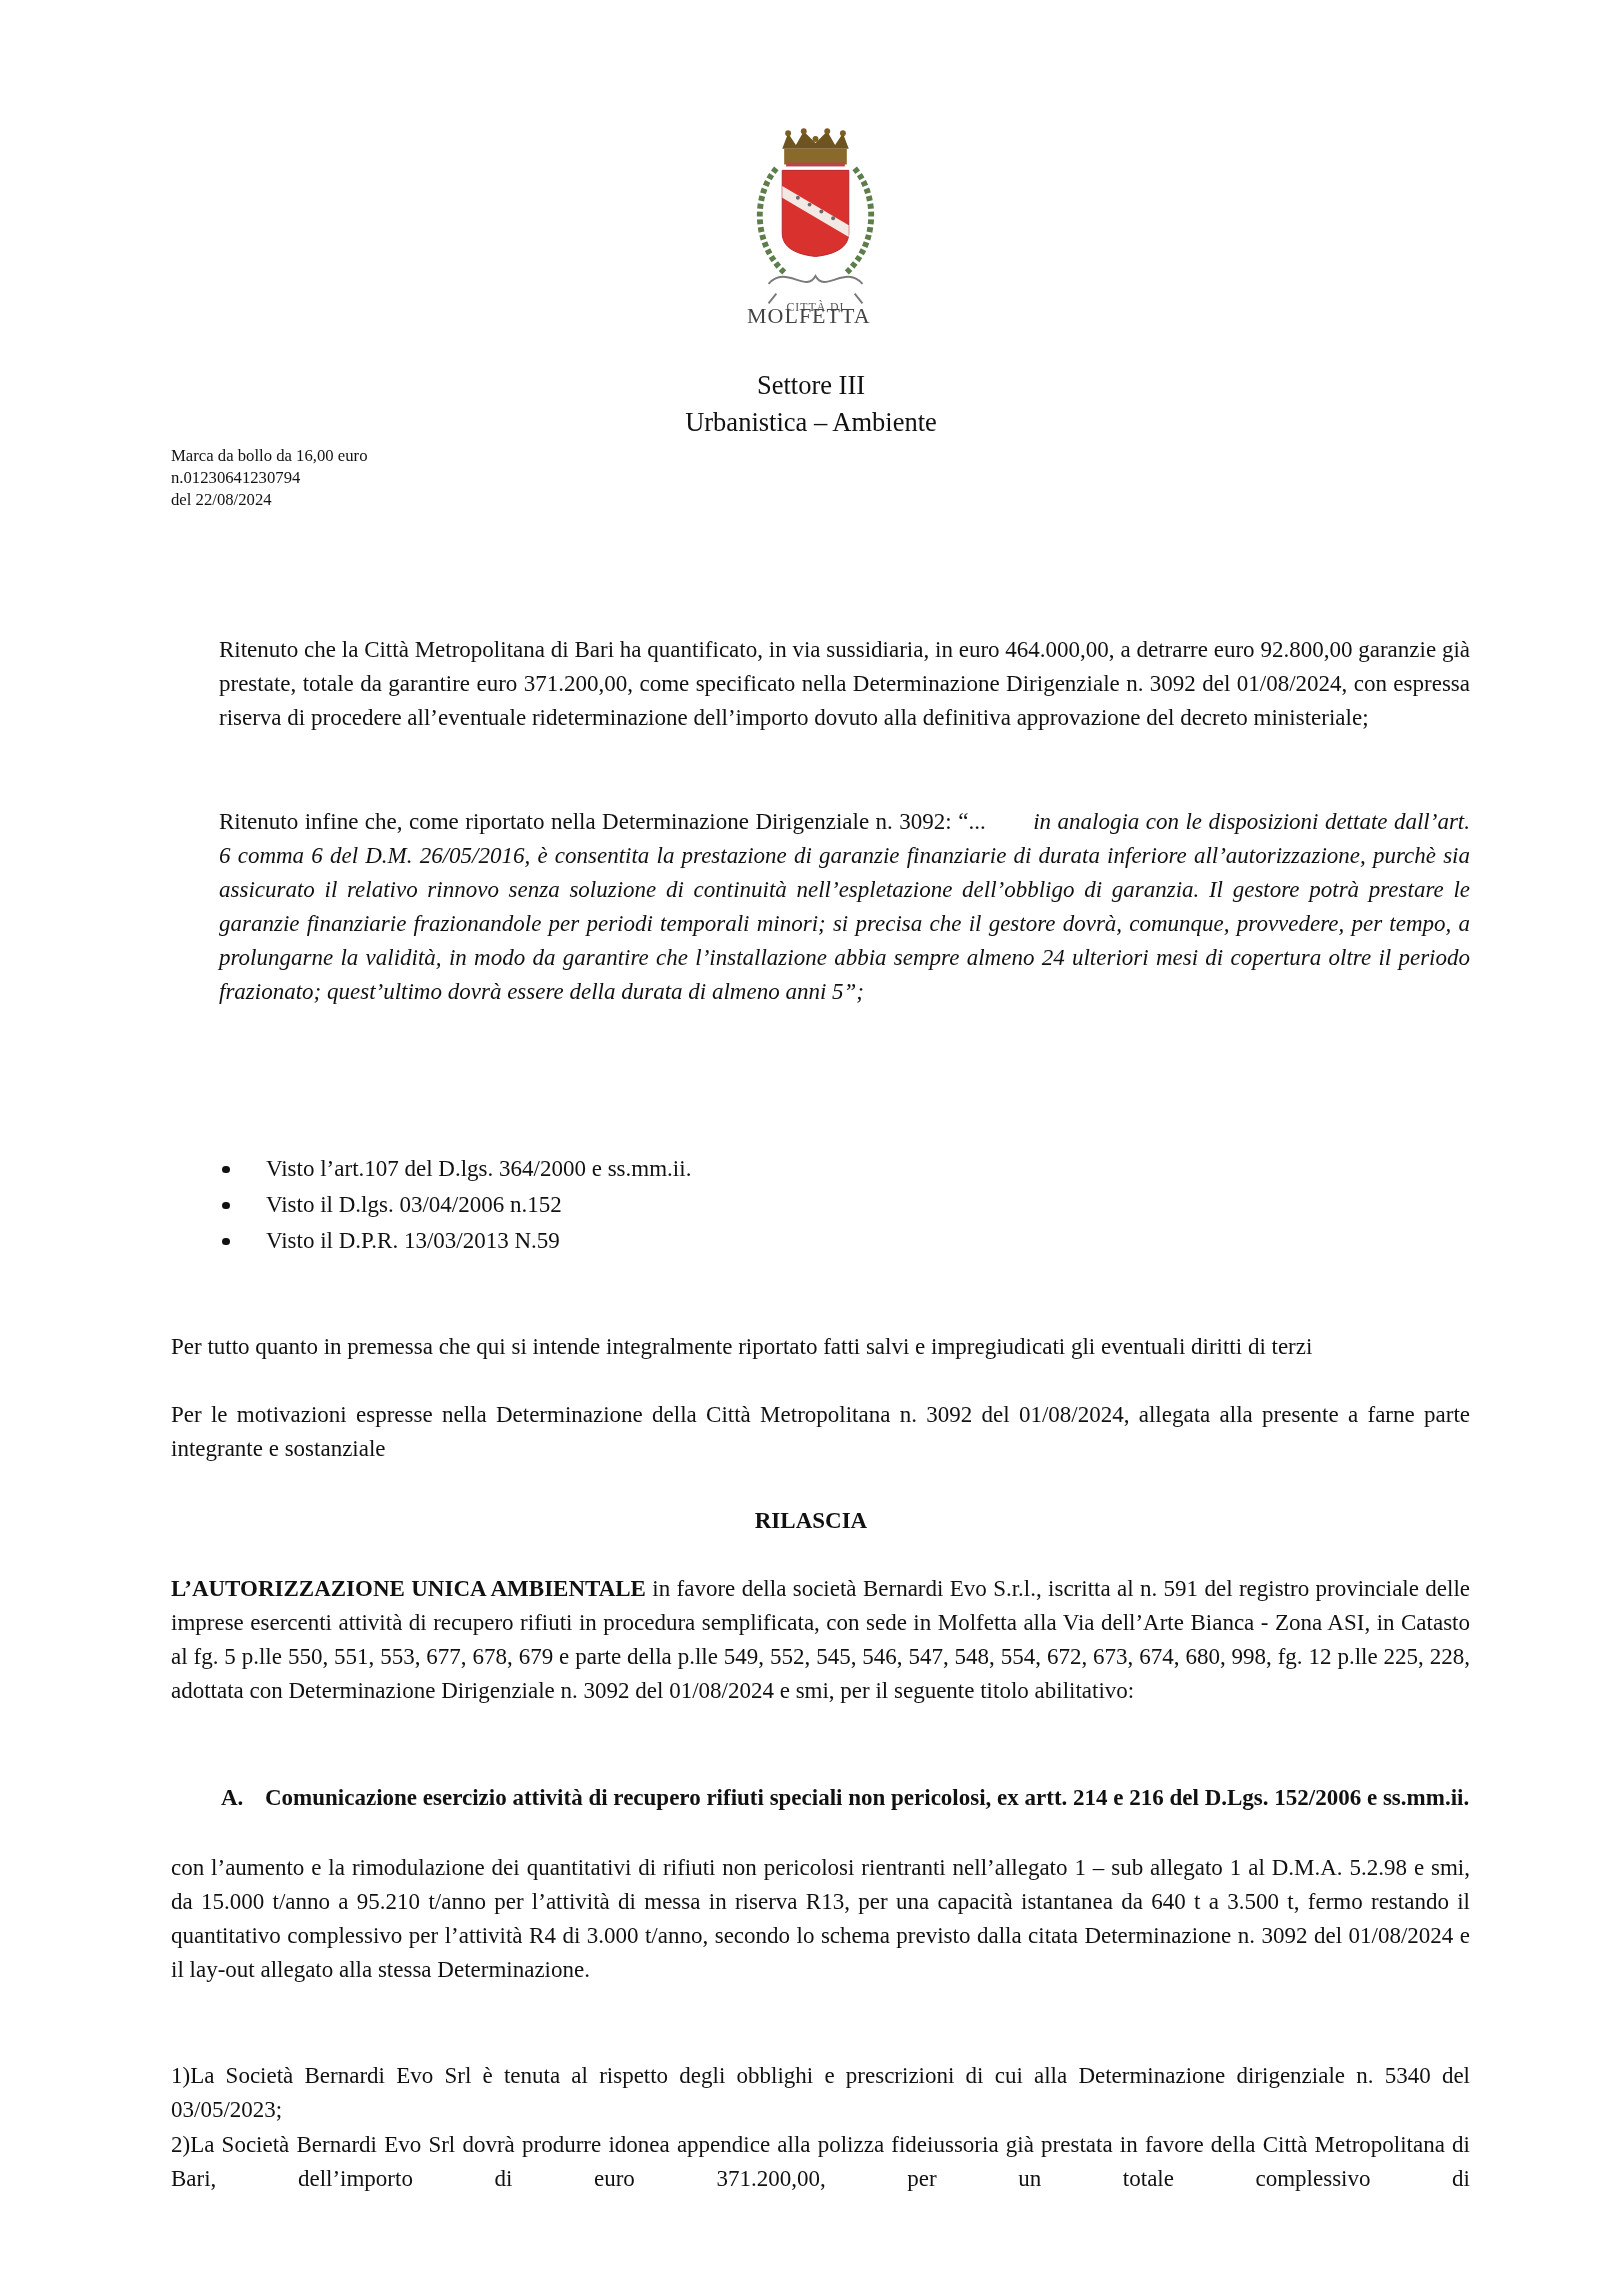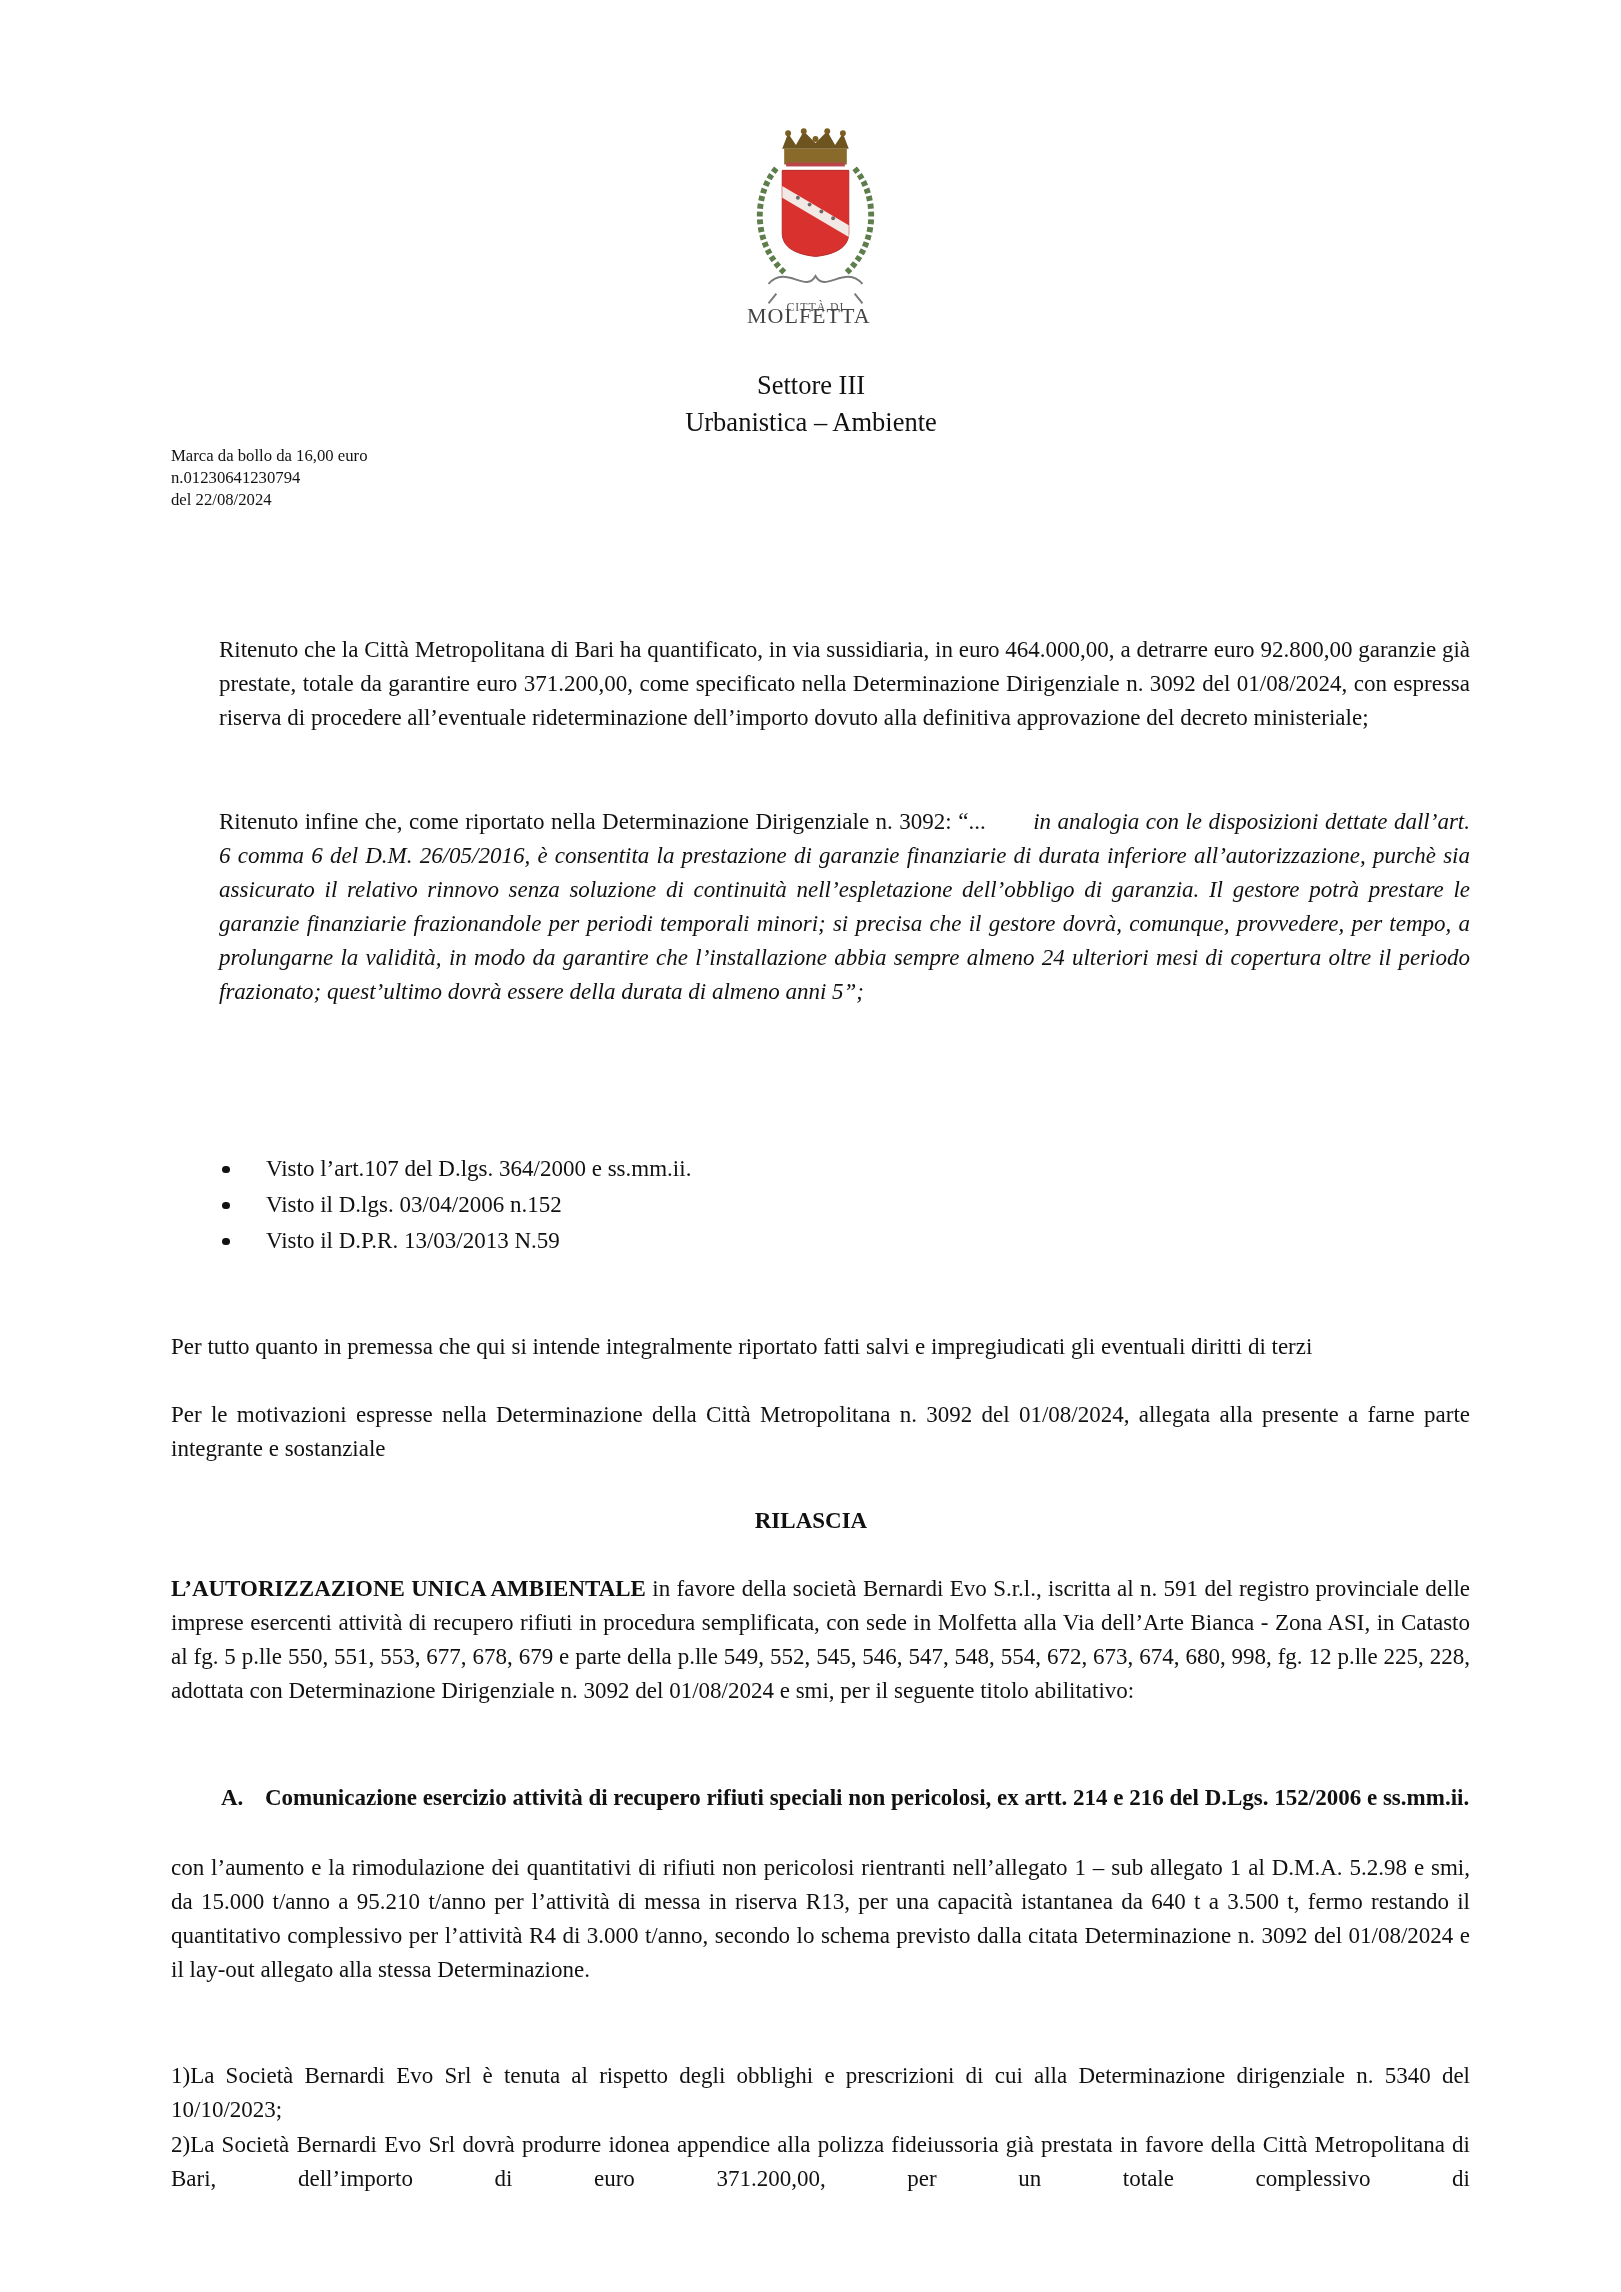--- a/index.html
+++ b/index.html
@@ -89,17 +89,17 @@
 
   <div class="abs txt just" style="left:171px; top:1572px; width:1299px;"><span class="b">L’AUTORIZZAZIONE UNICA AMBIENTALE</span><span> in favore della società Bernardi Evo S.r.l., iscritta al n. 591 del registro provinciale delle imprese esercenti attività di recupero rifiuti in procedura semplificata, con sede in Molfetta alla Via dell’Arte Bianca  - Zona ASI, in Catasto al fg. 5 p.lle 550, 551, 553, 677, 678, 679 e parte della p.lle 549, 552, 545, 546, 547, 548, 554, 672, 673, 674, 680, 998, fg. 12 p.lle 225, 228, adottata con Determinazione Dirigenziale n. 3092 del 01/08/2024 e smi, per il seguente titolo abilitativo:</span></div>
 
   <div class="abs txt b lettered" style="left:221px; top:1780px; width:1249px; line-height:36px;">
     <span class="marker">A.</span>
     <span class="body just">Comunicazione esercizio attività di recupero rifiuti speciali non pericolosi, ex artt. 214 e 216 del D.Lgs. 152/2006 e ss.mm.ii.</span>
   </div>
 
   <div class="abs txt just" style="left:171px; top:1851px; width:1299px;">con l’aumento e la rimodulazione dei quantitativi di rifiuti non pericolosi rientranti nell’allegato 1 – sub allegato 1 al D.M.A. 5.2.98 e smi, da 15.000 t/anno a 95.210 t/anno per l’attività di messa in riserva R13, per una capacità istantanea da 640 t a 3.500 t, fermo restando il quantitativo complessivo per l’attività R4 di 3.000 t/anno, secondo lo schema previsto dalla citata Determinazione n. 3092 del 01/08/2024 e il lay-out allegato alla stessa Determinazione.</div>
 
-  <div class="abs txt just" style="left:171px; top:2059px; width:1299px;">1)La Società Bernardi Evo Srl è tenuta al rispetto degli obblighi e prescrizioni di cui alla Determinazione dirigenziale n. 5340 del 10/10/2023;</div>
+  <div class="abs txt just" style="left:171px; top:2059px; width:1299px;">1)La Società Bernardi Evo Srl è tenuta al rispetto degli obblighi e prescrizioni di cui alla Determinazione dirigenziale n. 5340 del 03/05/2023;</div>
   <div class="abs txt just" style="left:171px; top:2128px; width:1299px; text-align-last:justify;">2)La Società Bernardi Evo Srl dovrà produrre idonea appendice alla polizza fideiussoria già prestata in favore della Città Metropolitana di Bari, dell’importo di euro 371.200,00, per un totale complessivo di</div>
 
 </div>
 
 
 </body></html>

